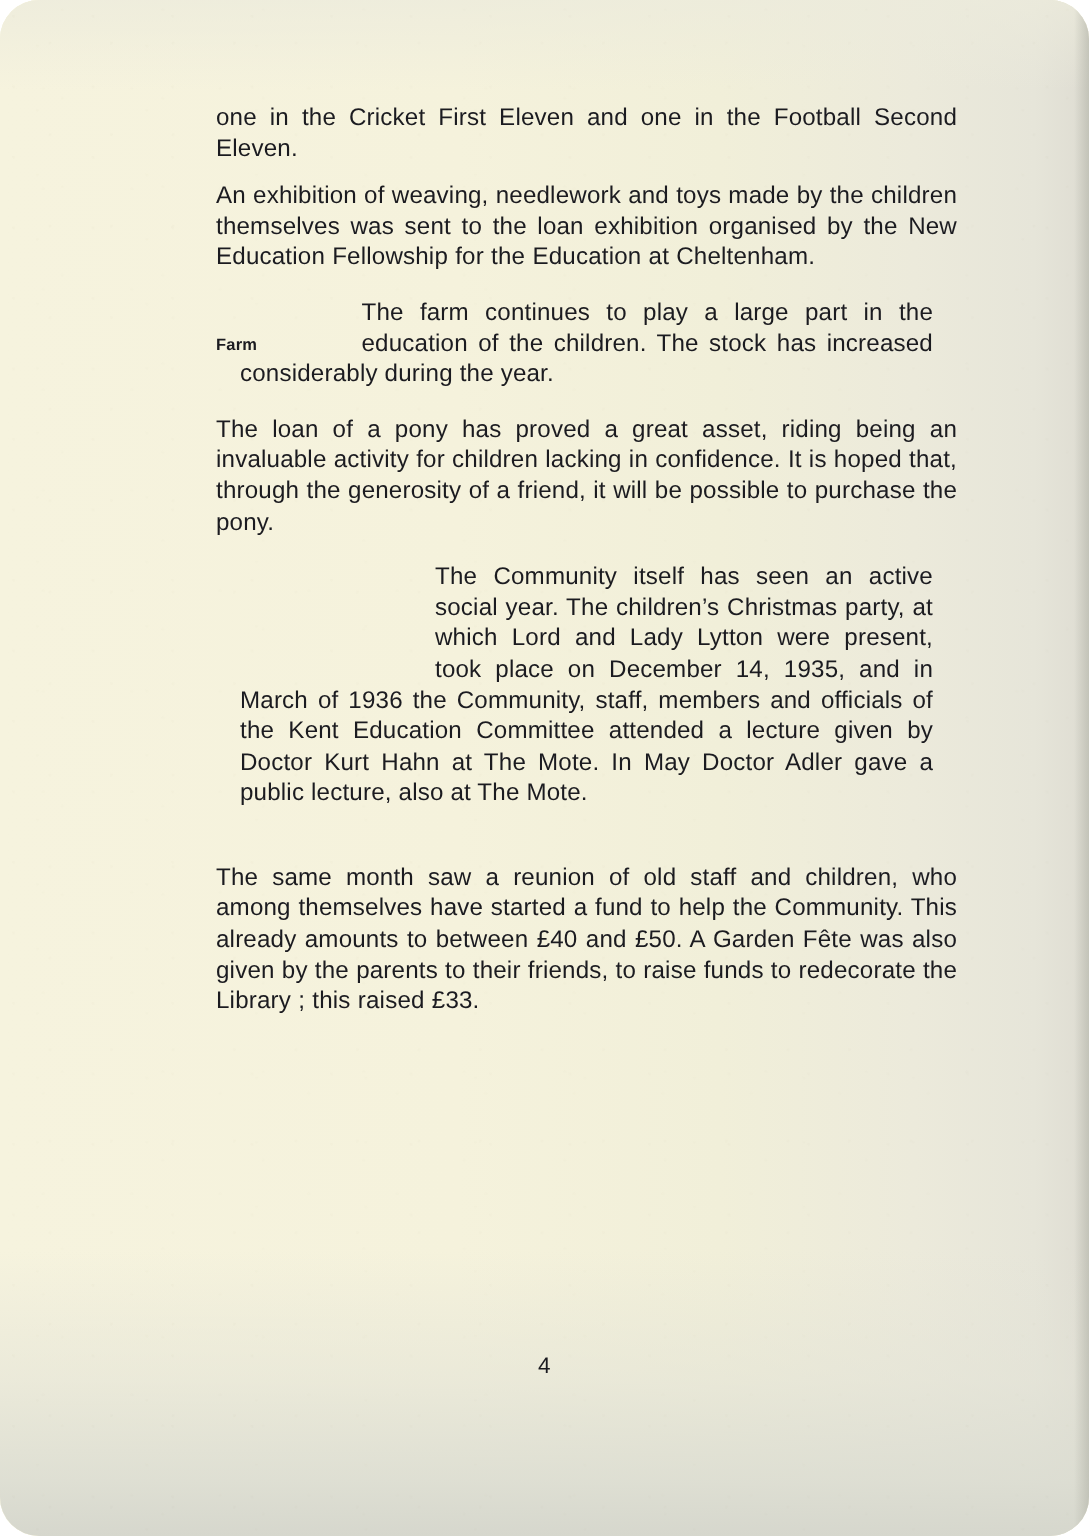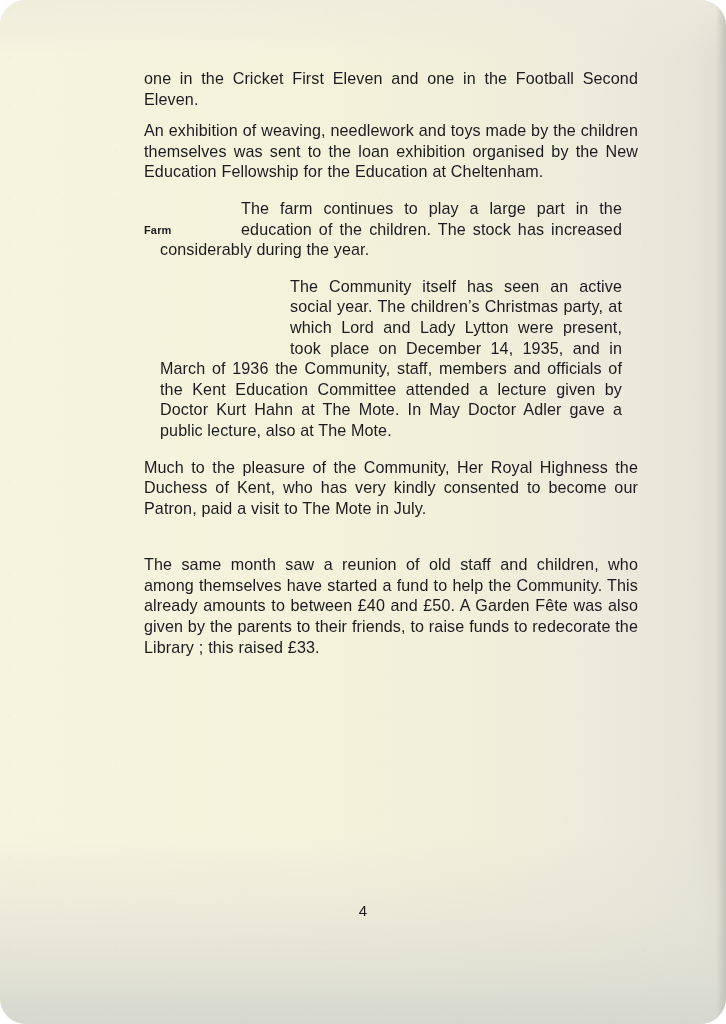--- a/index.html
+++ b/index.html
@@ -152,28 +152,28 @@
 
     <p class="para">An exhibition of weaving, needlework and toys made by the children themselves was sent to the loan exhibition organised by the New Education Fellowship for the Education at Cheltenham.</p>
 
     <div class="section">
       <div class="section-heading">Farm</div>
       <p class="section-body">
         <span class="shim"></span><span>The farm continues to play a large part in the education of the children.  The stock has increased considerably during the year.</span>
       </p>
     </div>
 
+    <p class="para">The loan of a pony has proved a great asset, riding being an invaluable activity for children lacking in confidence. It is hoped that, through the generosity of a friend, it will be possible to purchase the pony.</p>
 
     <div class="section">
       <p class="section-body">
         <span class="shim shim-social"></span><span>The Community itself has seen an active social year.  The children’s Christmas party, at which Lord and Lady Lytton were present, took place on December 14, 1935, and in March of 1936 the Community, staff, members and officials of the Kent Education Committee attended a lecture given by Doctor Kurt Hahn at The Mote.  In May Doctor Adler gave a public lecture, also at The Mote.</span>
       </p>
     </div>
 
-    <p class="para">Much to the pleasure of the Community, Her Royal Highness the Duchess of Kent, who has very kindly consented to become our Patron, paid a visit to The Mote in July.</p>
 
     <p class="para">The same month saw a reunion of old staff and children, who among themselves have started a fund to help the Community.  This already amounts to between £40 and £50.  A Garden Fête was also given by the parents to their friends, to raise funds to redecorate the Library ; this raised £33.</p>
 
 
   </div>
 
   <div class="page-number">4</div>
 
 </div>
 

